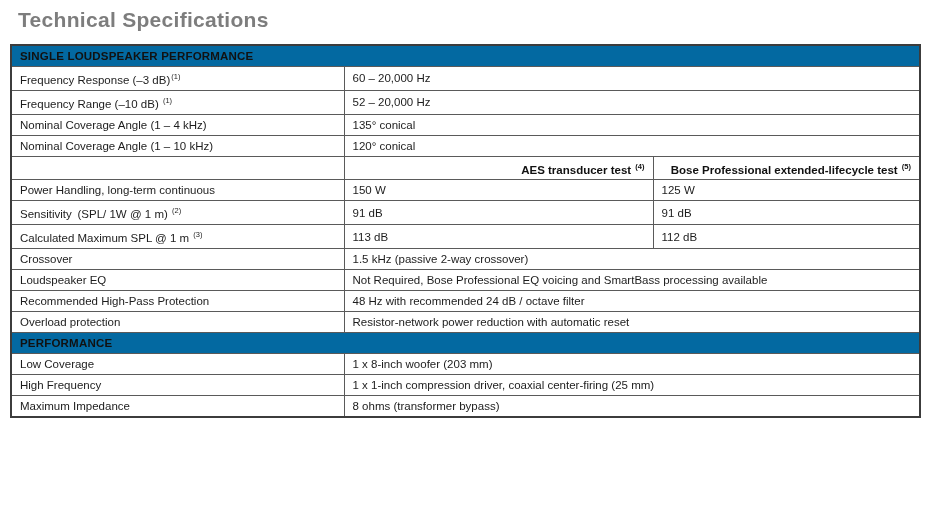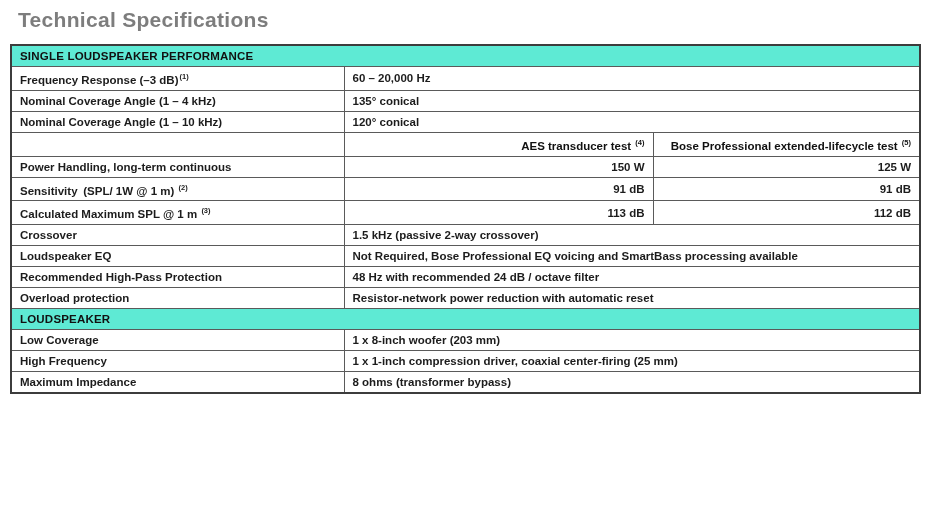--- a/index.html
+++ b/index.html
@@ -28,29 +28,28 @@
   }
   .spec-table td {
     border: 1px solid #5a5a5a;
     font-size: 11.5px;
     line-height: 14px;
     padding: 3px 8px;
     height: 14px;
     vertical-align: middle;
     white-space: nowrap;
     overflow: hidden;
-    font-weight: bold;
   }
   .spec-table tr.section-header td {
-    background: #5eead4;
+    background: #0369a1;
     font-weight: bold;
     letter-spacing: 0.2px;
     color: #111111;
   }
-  .spec-table td.center { text-align: right; }
+  .spec-table td.center { text-align: left; }
   .spec-table td.col-header {
     font-weight: bold;
     text-align: right;
     color: #111111;
   }
   .spec-table td.taps-cell {
     line-height: 17px;
     padding-top: 6px;
     padding-bottom: 6px;
     height: auto;
@@ -74,20 +73,24 @@
   </colgroup>
 
   <tbody>
       <tr class="section-header">
     <td colspan="3">SINGLE LOUDSPEAKER PERFORMANCE</td>
   </tr>
 
   <tr>
     <td><span>Frequency Response (–3 dB)</span><sup class="note">(1)</sup></td>
     <td colspan="2">60 – 20,000 Hz</td>
+  </tr>
+  <tr>
+    <td><span>Frequency Range (–10 dB)</span> <sup class="note">(1)</sup></td>
+    <td colspan="2">52 – 20,000 Hz</td>
   </tr>
   <tr>
     <td><span>Nominal Coverage Angle (1 – 4 kHz)</span></td>
     <td colspan="2">135° conical</td>
   </tr>
   <tr>
     <td><span>Nominal Coverage Angle (1 – 10 kHz)</span></td>
     <td colspan="2">120° conical</td>
   </tr>
 
@@ -125,21 +128,21 @@
     <td><span>Recommended High-Pass Protection</span></td>
     <td colspan="2">48 Hz with recommended 24 dB / octave filter</td>
   </tr>
   <tr>
     <td><span>Overload protection</span></td>
     <td colspan="2">Resistor-network power reduction with automatic reset</td>
   </tr>
 
 
   <tr class="section-header">
-    <td colspan="3">LOUDSPEAKER</td>
+    <td colspan="3">PERFORMANCE</td>
   </tr>
 
   <tr>
     <td><span>Low Coverage</span></td>
     <td colspan="2">1 x 8-inch woofer (203 mm)</td>
   </tr>
   <tr>
     <td><span>High Frequency</span></td>
     <td colspan="2">1 x 1-inch compression driver, coaxial center-firing (25 mm)</td>
   </tr>

